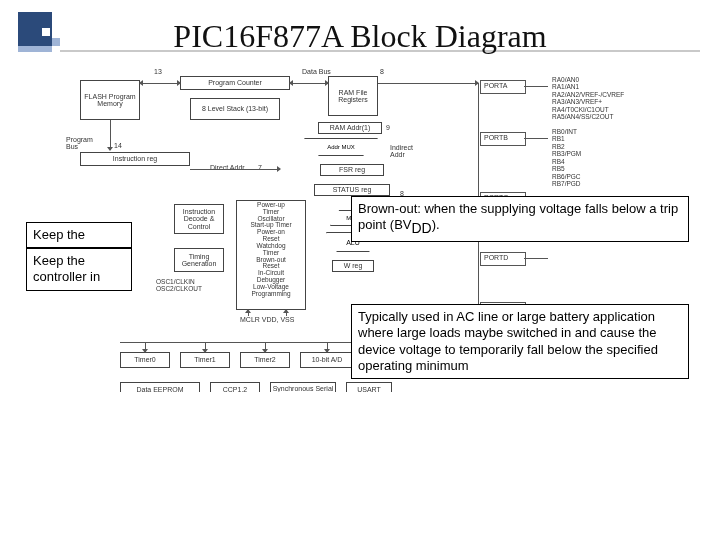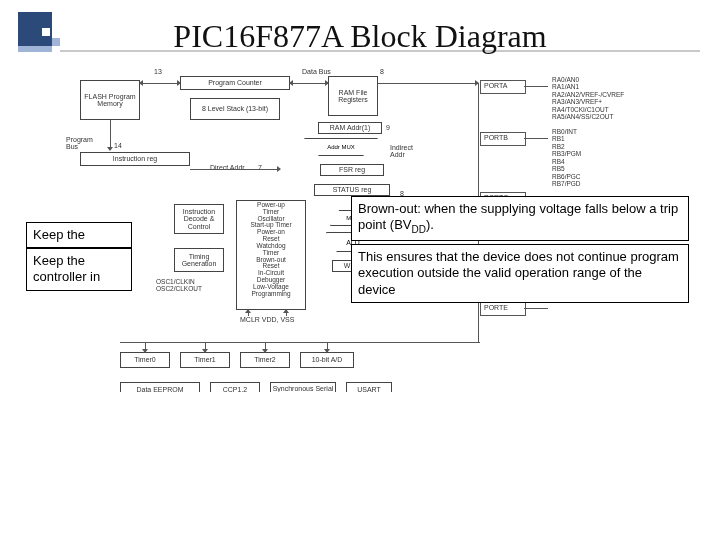--- a/index.html
+++ b/index.html
@@ -17,21 +17,21 @@
   .lineh{height:1px}
   .linev{width:1px}
   .arrow-r::after{content:"";position:absolute;right:-4px;top:-3px;border:3px solid transparent;border-left:4px solid #555}
   .arrow-l::before{content:"";position:absolute;left:-4px;top:-3px;border:3px solid transparent;border-right:4px solid #555}
   .arrow-d::after{content:"";position:absolute;bottom:-4px;left:-3px;border:3px solid transparent;border-top:4px solid #555}
   .arrow-u::before{content:"";position:absolute;top:-4px;left:-3px;border:3px solid transparent;border-bottom:4px solid #555}
   .mux{position:absolute;background:#fff;border:1px solid #444;font-size:6px;text-align:center;display:flex;align-items:center;justify-content:center}
   .trap{clip-path:polygon(0 0,100% 0,80% 100%,20% 100%)}
   .trap-up{clip-path:polygon(20% 0,80% 0,100% 100%,0 100%)}
   .annotation{position:absolute;background:#fff;border:1.5px solid #000;font-size:13px;line-height:1.25;padding:4px 6px;box-sizing:border-box}
-  .sub{font-size:10px;vertical-align:sub}
+  .sub{font-size:14px;vertical-align:sub}
   .tbl{position:absolute;border:1px solid #777;font-size:7px;background:#fff}
   .tbl td,.tbl th{border:1px solid #999;padding:0 3px;white-space:nowrap}
   .pins{position:absolute;font-size:6.5px;color:#333;line-height:1.15}
   .hbox{position:absolute;border:1px solid #555;height:12px;background:#fff}
 </style>
 </head>
 <body>
 
 <div class="page">
   <div class="accent-bar">
@@ -182,15 +182,15 @@
     <div class="label" style="left:30px;top:382px">Note 1: Higher order bits are from the STATUS register.</div>
   </div>
 
   <div class="annotation" style="left:26px;top:222px;width:106px">Keep the</div>
   <div class="annotation" style="left:26px;top:248px;width:106px;white-space:pre-line">Keep the
 controller in</div>
 
   <div class="annotation" style="left:351px;top:196px;width:338px">
     <span>Brown-out: when the supplying voltage falls below a trip point (BV</span><span class="sub">DD</span><span>).</span>
   </div>
-  <div class="annotation" style="left:351px;top:244px;width:338px">This ensures that the device does not continue program execution outside the valid operation range of the device</div>
+  <div class="annotation" style="left:351px;top:304px;width:338px">Typically used in AC line or large battery application where large loads maybe switched in and cause the device voltage to temporarily fall below the specified operating minimum</div>
 
 </div>
 
 </body></html>

